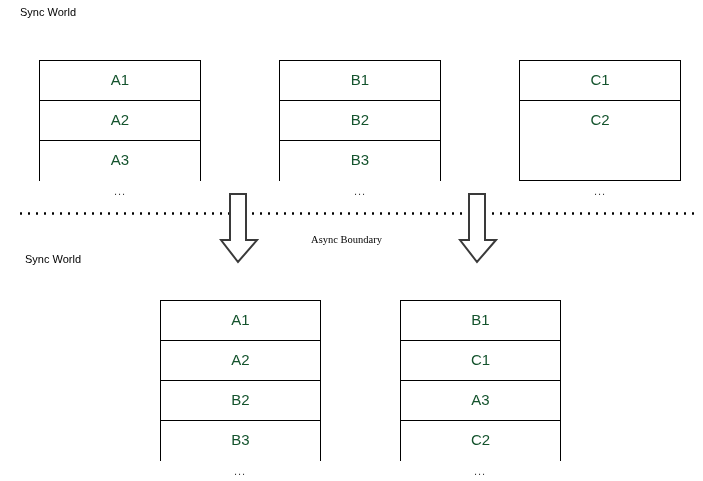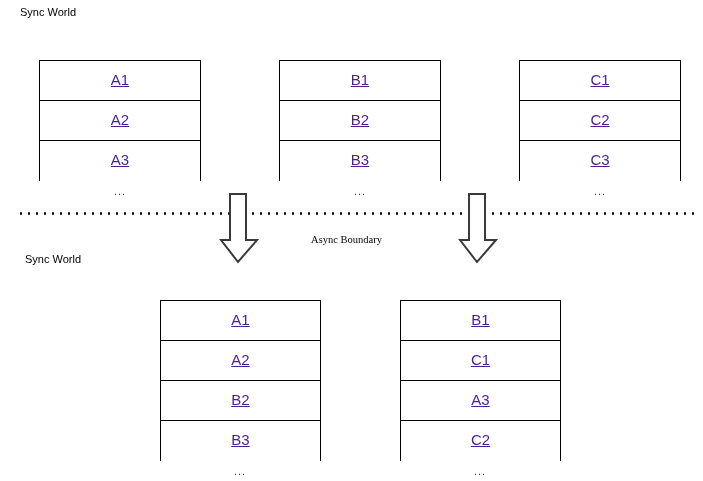--- a/index.html
+++ b/index.html
@@ -37,24 +37,23 @@
     box-sizing: border-box;
     background: #ffffff;
     border: 1.6px solid #000000;
   }
   .queue-cell {
     box-sizing: border-box;
     height: 40px;
     line-height: 38px;
     text-align: center;
     font-size: 15px;
-    color: #4c1d95;
+    color: #14532d;
     border-bottom: 1.3px solid #000000;
     background: #ffffff;
-    text-decoration: underline;
   }
   .queue-cell:last-child {
     border-bottom: none;
   }
 
   .ellipsis {
     position: absolute;
     font-size: 11px;
     line-height: 11px;
     letter-spacing: 1px;
@@ -117,21 +116,20 @@
   <div class="queue" id="queue-b" style="left:279px; top:60px; width:162px; height:121px;">
     <div class="queue-cell">B1</div>
     <div class="queue-cell">B2</div>
     <div class="queue-cell">B3</div>
   </div>
   <div class="ellipsis" style="left:330px; top:186px; width:60px;">...</div>
 
   <div class="queue" id="queue-c" style="left:519px; top:60px; width:162px; height:121px;">
     <div class="queue-cell">C1</div>
     <div class="queue-cell">C2</div>
-    <div class="queue-cell">C3</div>
   </div>
   <div class="ellipsis" style="left:570px; top:186px; width:60px;">...</div>
 
   <div class="boundary-line"></div>
   <div class="boundary-caption" id="async-boundary-caption">Async Boundary</div>
 
   <div class="arrow" id="arrow-left">
     <svg width="40" height="72" viewBox="0 0 40 72" xmlns="http://www.w3.org/2000/svg">
       <polygon points="11,2 27,2 27,48 38,48 19,70 2,48 11,48" fill="#ffffff" stroke="#3a3a3a" stroke-width="2" stroke-linejoin="miter"></polygon>
     </svg>

